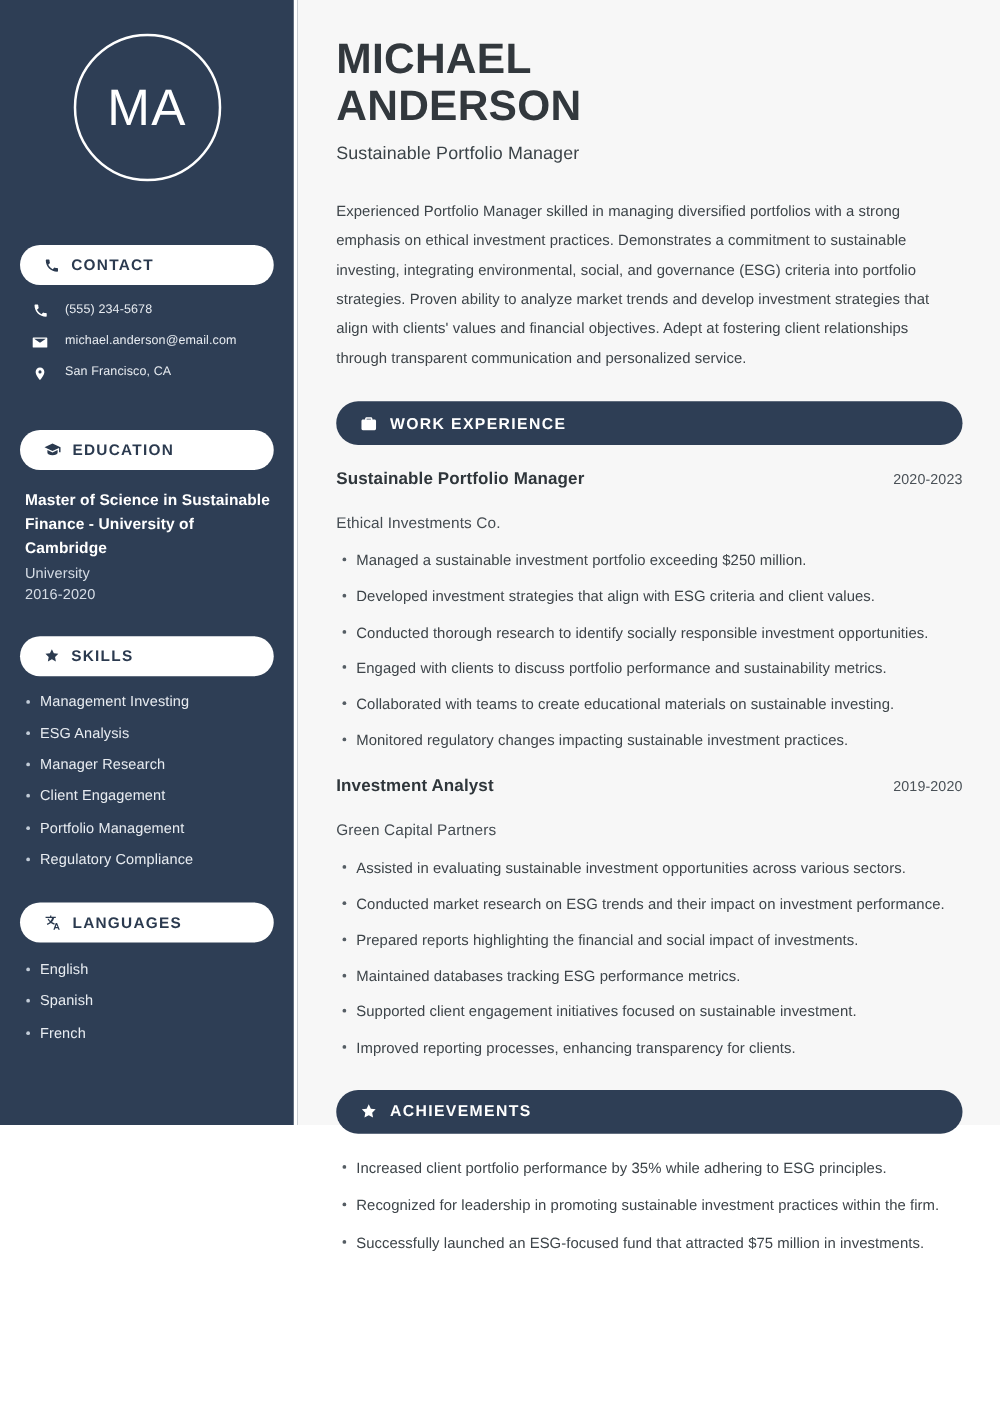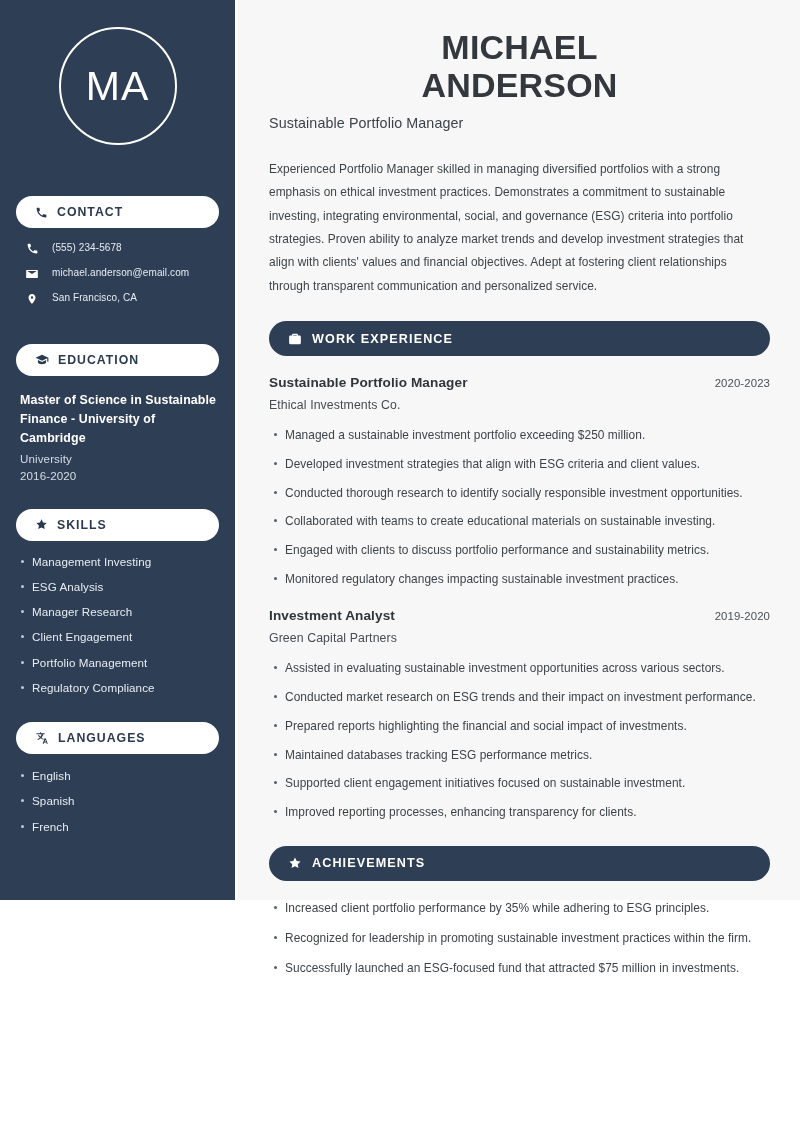--- a/index.html
+++ b/index.html
@@ -144,21 +144,20 @@
     padding: 28px 30px 0 31px;
     min-width: 0;
   }
 
   .name {
     font-size: 34px;
     font-weight: 700;
     color: #32383d;
     line-height: 1.12;
     letter-spacing: .2px;
-    text-align: center;
   }
   .job-title {
     font-size: 14.3px;
     color: #3b4348;
     margin-top: 11px;
     letter-spacing: .1px;
   }
 
   .summary {
     margin-top: 27px;
@@ -200,21 +199,21 @@
   }
   .exp-dates {
     font-size: 11.4px;
     color: #4a5157;
     white-space: nowrap;
     letter-spacing: .1px;
   }
   .exp-company {
     font-size: 12.3px;
     color: #454c52;
-    margin-top: 8px;
+    margin-top: 21px;
     letter-spacing: .1px;
   }
 
   .bullets {
     margin-top: 14px;
     padding-left: 16px;
     list-style: none;
   }
   .bullets li {
     position: relative;
@@ -365,22 +364,22 @@
       <div class="exp-item">
         <div class="exp-head">
           <span class="exp-role">Sustainable Portfolio Manager</span>
           <span class="exp-dates">2020-2023</span>
         </div>
         <div class="exp-company">Ethical Investments Co.</div>
         <ul class="bullets">
           <li>Managed a sustainable investment portfolio exceeding $250 million.</li>
           <li>Developed investment strategies that align with ESG criteria and client values.</li>
           <li>Conducted thorough research to identify socially responsible investment opportunities.</li>
+          <li>Engaged with clients to discuss portfolio performance and sustainability metrics.</li>
           <li>Collaborated with teams to create educational materials on sustainable investing.</li>
-          <li>Engaged with clients to discuss portfolio performance and sustainability metrics.</li>
           <li>Monitored regulatory changes impacting sustainable investment practices.</li>
         </ul>
       </div>
 
       <div class="exp-item">
         <div class="exp-head">
           <span class="exp-role">Investment Analyst</span>
           <span class="exp-dates">2019-2020</span>
         </div>
         <div class="exp-company">Green Capital Partners</div>

